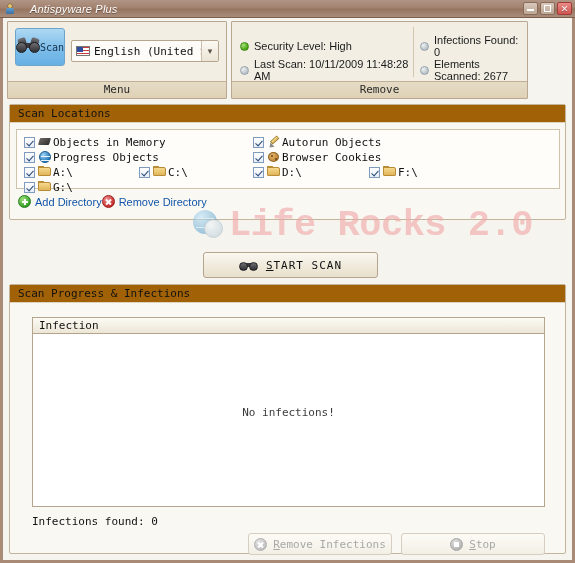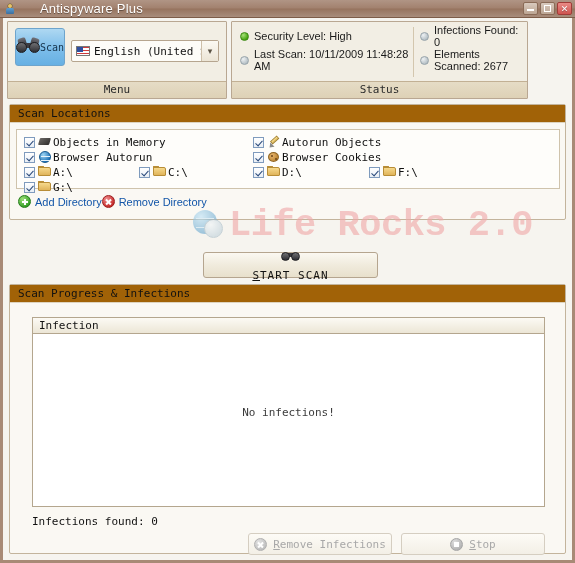--- a/index.html
+++ b/index.html
@@ -48,26 +48,27 @@
     box-shadow: 0 0 0 0.5px #6b5a33;
   }
   .tb-icon .body {
     position: absolute;
     left: 2px; top: 5px;
     width: 8px; height: 6px;
     border-radius: 2px 2px 1px 1px;
     background: linear-gradient(to bottom,#5d9fd4,#3c6f9e);
   }
   .tb-title {
-    margin-left: 24px;
+    margin-left: 14px;
     font-family: "Liberation Sans", sans-serif;
-    font-size: 13px;
+    font-size: 11px;
     color: #ffffff;
     text-shadow: 0 1px 0 rgba(0,0,0,0.35);
     letter-spacing: 0.2px;
+    font-style: italic;
   }
   .tb-buttons {
     position: absolute;
     right: 3px; top: 2px;
     display: flex;
     gap: 2px;
   }
   .tb-btn {
     width: 15px; height: 13px;
     border: 1px solid #8a6b57;
@@ -246,21 +247,21 @@
     display: flex;
     align-items: center;
     justify-content: center;
     font-family: "DejaVu Sans", sans-serif;
     font-size: 9px;
     color: #5a5244;
   }
 
   .status-col {
     position: absolute;
-    top: 2px;
+    top: 12px;
     font-family: "Liberation Sans", sans-serif;
     font-size: 11px;
     color: #1a1a1a;
   }
   #status-col-1 { left: 8px; width: 172px; }
   #status-col-2 { left: 188px; width: 105px; }
   .status-line {
     display: flex;
     align-items: center;
     height: 24px;
@@ -540,21 +541,20 @@
     left: 200px; top: 234px;
     width: 175px; height: 26px;
     box-sizing: border-box;
     border: 1px solid #b5a58f;
     border-radius: 3px;
     background: linear-gradient(to bottom,#fbf8f1 0%,#f0ebdd 50%,#e8e0cc 100%);
     display: flex;
     align-items: center;
     justify-content: center;
     gap: 7px;
-    flex-direction: column;
   }
   .ss-binoc { width: 20px; height: 13px; position: relative; flex:0 0 auto; }
   .ss-binoc .lens {
     position:absolute; top:3px; width:9px;height:9px;border-radius:50%;
     background: linear-gradient(to bottom,#6f6f72,#2e2e33);
     border:1px solid #1d1d21; box-sizing:border-box;
   }
   .ss-binoc .lens.l{left:0;}
   .ss-binoc .lens.r{left:10px;}
   .ss-binoc .brg{position:absolute;left:6px;top:4px;width:8px;height:4px;background:#3a3a40;border-radius:1px;}
@@ -726,21 +726,21 @@
           <div class="status-line">
             <div class="dot gray"></div>
             <span>Infections Found: 0</span>
           </div>
           <div class="status-line">
             <div class="dot gray"></div>
             <span>Elements Scanned: 2677</span>
           </div>
         </div>
 
-        <div class="panel-footer">Status</div>
+        <div class="panel-footer">Remove</div>
       </div>
     </div>
 
     <div class="group" id="locations-group">
       <div class="group-title">Scan Locations</div>
 
       <div class="loc-inner">
 
         <div class="loc-item" style="left:7px; top:5px;">
           <div class="cb"></div>
@@ -748,21 +748,21 @@
               <div class="ic-mem"></div>
             </div>
           <span>Objects in Memory</span>
         </div>
 
         <div class="loc-item" style="left:7px; top:20px;">
           <div class="cb"></div>
           <div class="li-icon">
               <div class="ic-globe"></div>
             </div>
-          <span>Browser Autorun</span>
+          <span>Progress Objects</span>
         </div>
 
         <div class="loc-item" style="left:7px; top:35px;">
           <div class="cb"></div>
           <div class="li-icon">
               <div class="ic-folder">
                 <div class="tab"></div>
                 <div class="back"></div>
               </div>
             </div>

